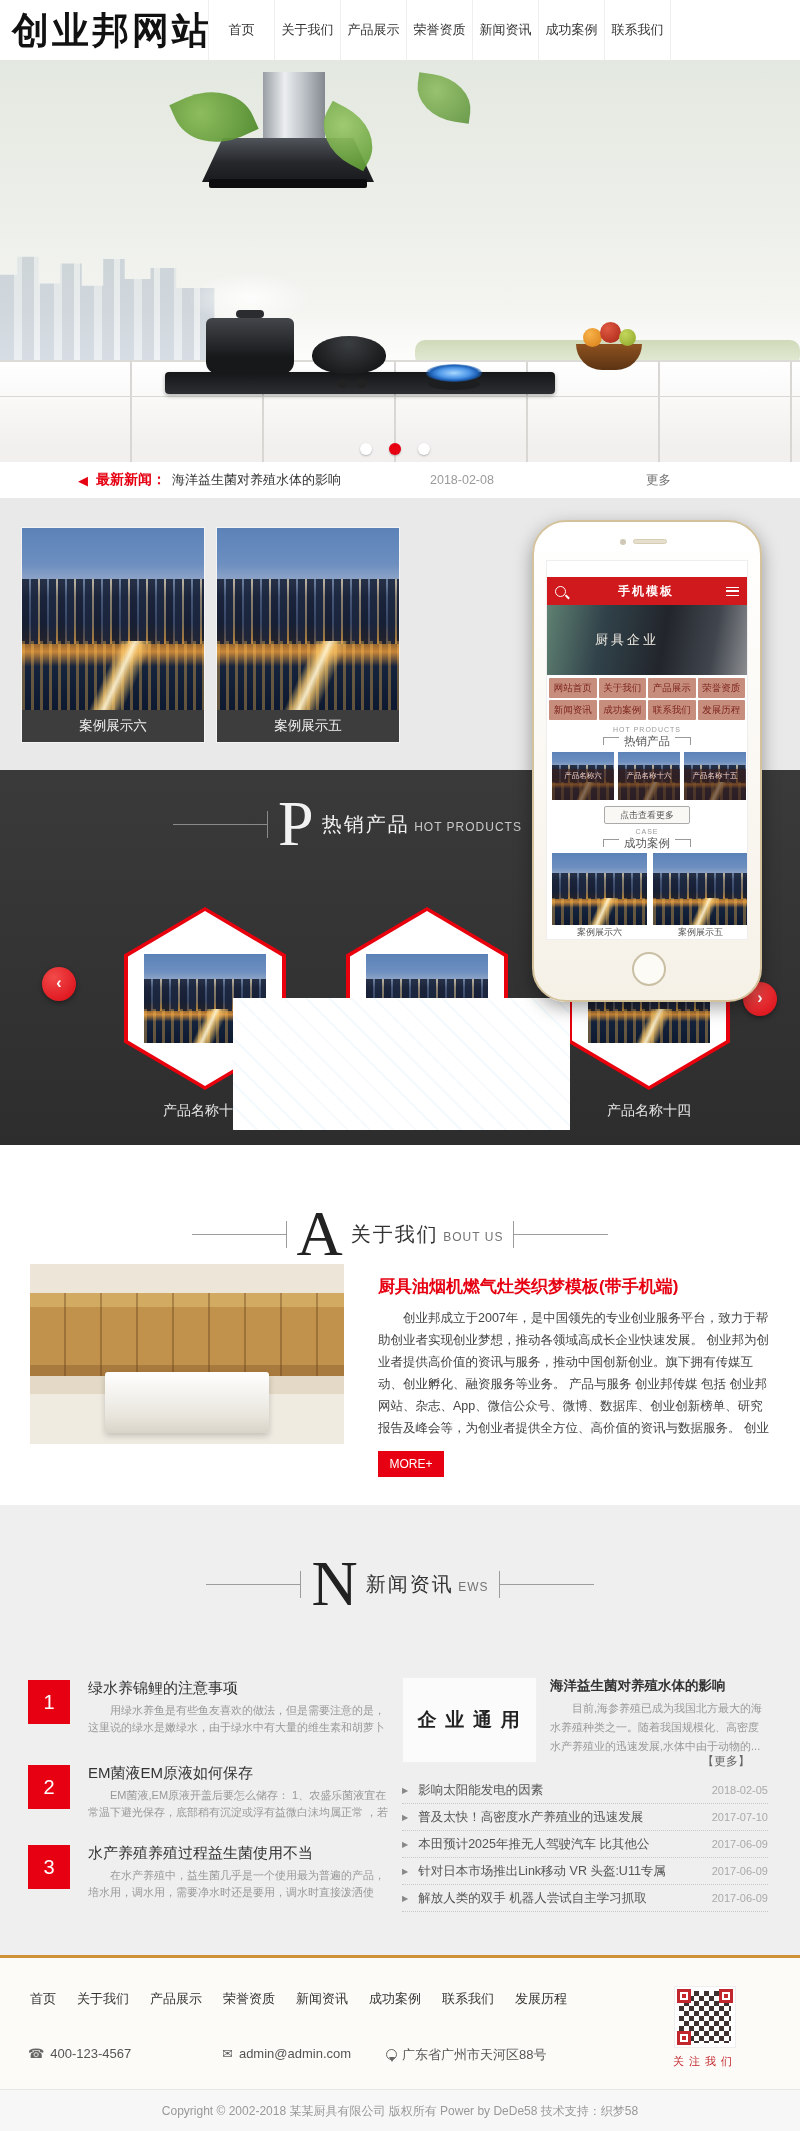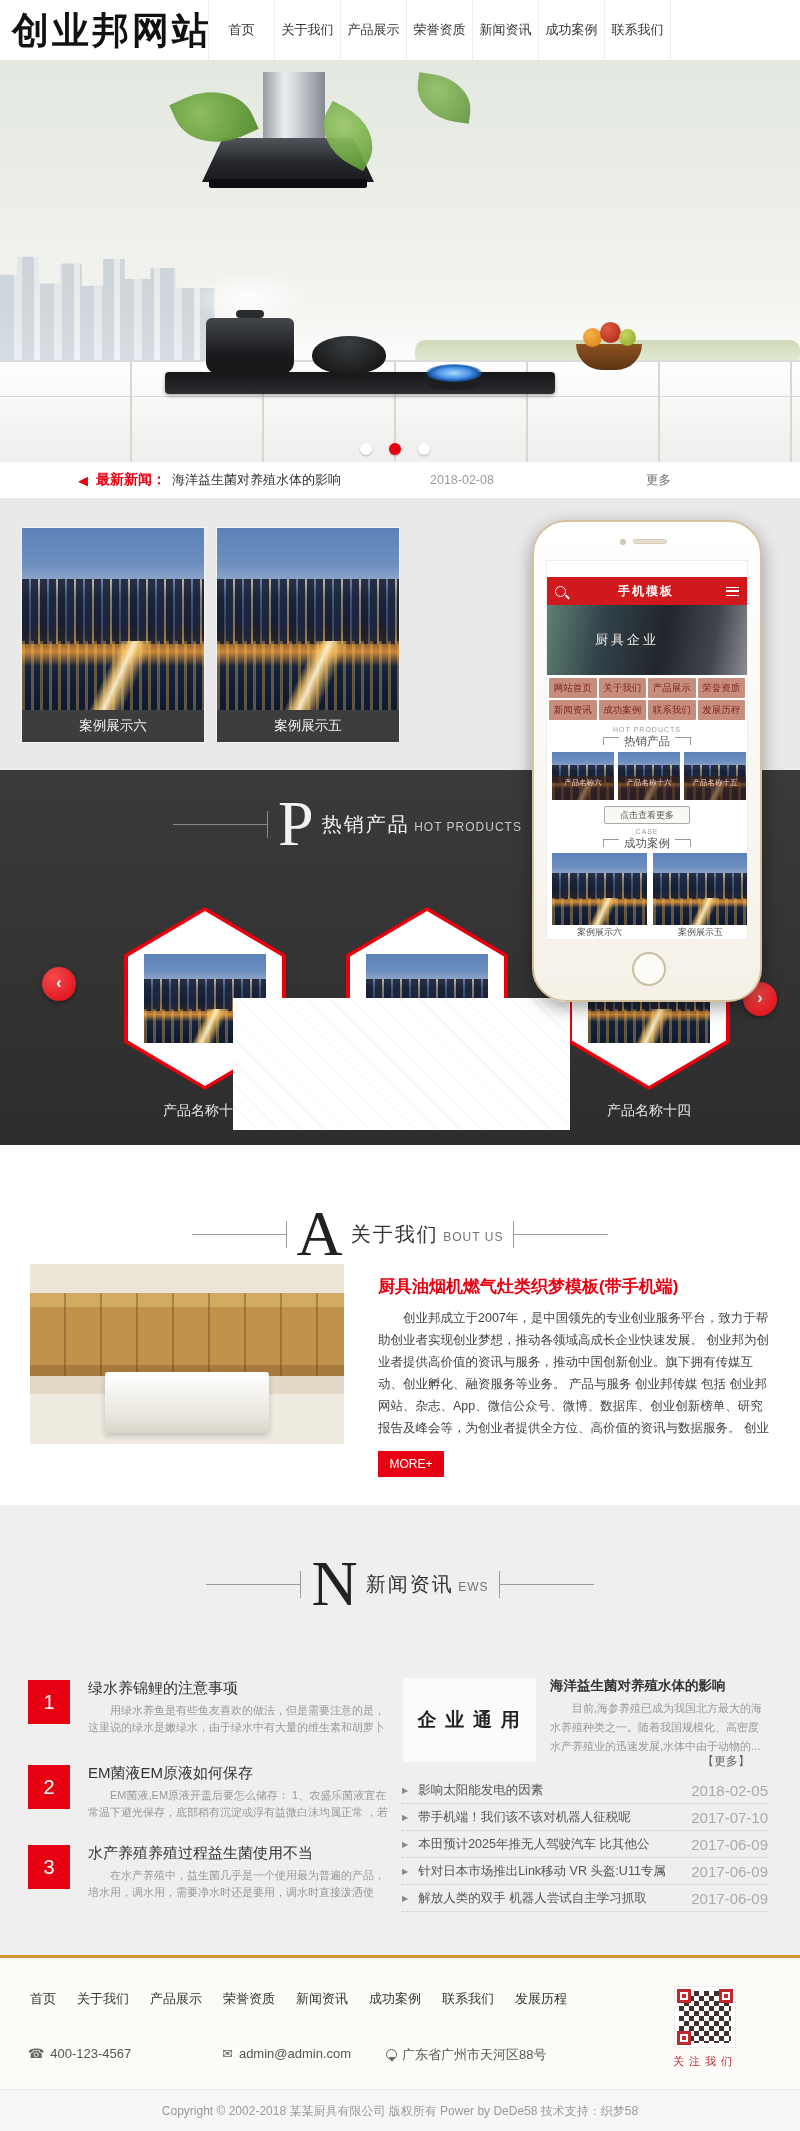--- a/index.html
+++ b/index.html
@@ -104,21 +104,21 @@
   .m-nav div { height:20px; line-height:20px; text-align:center; background:#c78e7e; color:#7c241a; font-size:9.5px; border-radius:1px; }
   .m-sec { margin-top:4px; text-align:center; }
   .m-sec .en { font-size:7px; color:#999; letter-spacing:1px; display:block; line-height:8px; }
   .m-sec .cnrow { display:flex; align-items:center; justify-content:center; gap:5px; }
   .m-sec .cn { font-size:11.5px; color:#555; line-height:14px; }
   .brk { width:16px; height:8px; }
   .brk.bl { border-top:1px solid #999; border-left:1px solid #999; }
   .brk.br { border-top:1px solid #999; border-right:1px solid #999; }
   .m-prods { display:flex; gap:4px; padding:4px 5px 0 5px; }
   .m-prod { position:relative; width:62px; height:48px; }
-  .m-prod .pcap { position:absolute; left:0; right:0; bottom:0; height:24px; line-height:13px; text-align:center;
+  .m-prod .pcap { position:absolute; left:0; right:0; bottom:0; height:31px; line-height:13px; text-align:center;
     background:rgba(62,32,28,.62); color:#f3cfc6; font-size:7.5px; }
   .m-more { margin:6px auto 0 auto; width:86px; height:18px; line-height:16px; text-align:center;
     border:1px solid #aaa; background:#faf8f5; color:#555; font-size:9px; border-radius:2px; }
   .m-cases { display:flex; gap:6px; padding:3px 5px 0 5px; }
   .m-case { width:95px; }
   .m-case .mimg { width:95px; height:72px; }
   .m-case .mcap { text-align:center; font-size:9px; color:#555; line-height:14px; }
   .home-btn { position:absolute; left:98px; bottom:14px; width:34px; height:34px; border-radius:50%; border:2px solid #c9bfa4; background:#fdfbf6; }
 
   
@@ -178,21 +178,21 @@
     border:1px solid #f0f0f0; display:flex; align-items:center; justify-content:center;
     font-family:"Liberation Serif","DejaVu Serif",serif; font-size:19px; font-weight:bold; color:#222; letter-spacing:2px; }
   .feat-title { position:absolute; left:550px; top:172px; width:220px; font-size:13.5px; font-weight:bold; color:#333; cursor:pointer; }
   .feat-x { position:absolute; left:550px; top:194px; width:218px; height:56px; overflow:hidden;
     font-size:11px; color:#999; line-height:19px; text-indent:2em; }
   .feat-more { position:absolute; left:702px; top:248px; font-size:12px; color:#666; cursor:pointer; }
   .news-list { position:absolute; left:402px; top:272px; width:366px; }
   .nl-row { height:27px; display:flex; align-items:center; border-bottom:1px dotted #c9c9c9; cursor:pointer; }
   .nl-row .arr { color:#888; font-size:8px; margin-right:10px; }
   .nl-row .t { flex:1; font-size:12.5px; color:#555; white-space:nowrap; overflow:hidden; }
-  .nl-row .d { font-size:15px; color:#aaa; }
+  .nl-row .d { font-size:11px; color:#aaa; }
 
   
   .footer { position:relative; height:134px; background:#fdfbf7; border-top:3px solid #cf9236; }
   .f-links { position:absolute; left:30px; top:32px; display:flex; gap:21px; }
   .f-links span { font-size:13px; color:#333; cursor:pointer; }
   .f-contact { position:absolute; top:88px; left:0; right:0; height:20px; }
   .f-item { position:absolute; display:flex; align-items:center; gap:6px; font-size:13px; color:#555; }
   .fi-phone { left:28px; } .fi-mail { left:222px; } .fi-addr { left:386px; }
   .f-ic { color:#666; font-size:13px; }
   .pin { width:10px; height:13px; display:inline-block; position:relative; }
@@ -427,21 +427,21 @@
     <div class="feat-more">【更多】</div>
 
     <div class="news-list">
       <div class="nl-row">
         <span class="arr">▶</span>
         <span class="t">影响太阳能发电的因素</span>
         <span class="d">2018-02-05</span>
       </div>
       <div class="nl-row">
         <span class="arr">▶</span>
-        <span class="t">带手机端！我们该不该对机器人征税呢</span>
+        <span class="t">普及太快！高密度水产养殖业的迅速发展</span>
         <span class="d">2017-07-10</span>
       </div>
       <div class="nl-row">
         <span class="arr">▶</span>
         <span class="t">本田预计2025年推无人驾驶汽车 比其他公</span>
         <span class="d">2017-06-09</span>
       </div>
       <div class="nl-row">
         <span class="arr">▶</span>
         <span class="t">针对日本市场推出Link移动 VR 头盔:U11专属</span>

